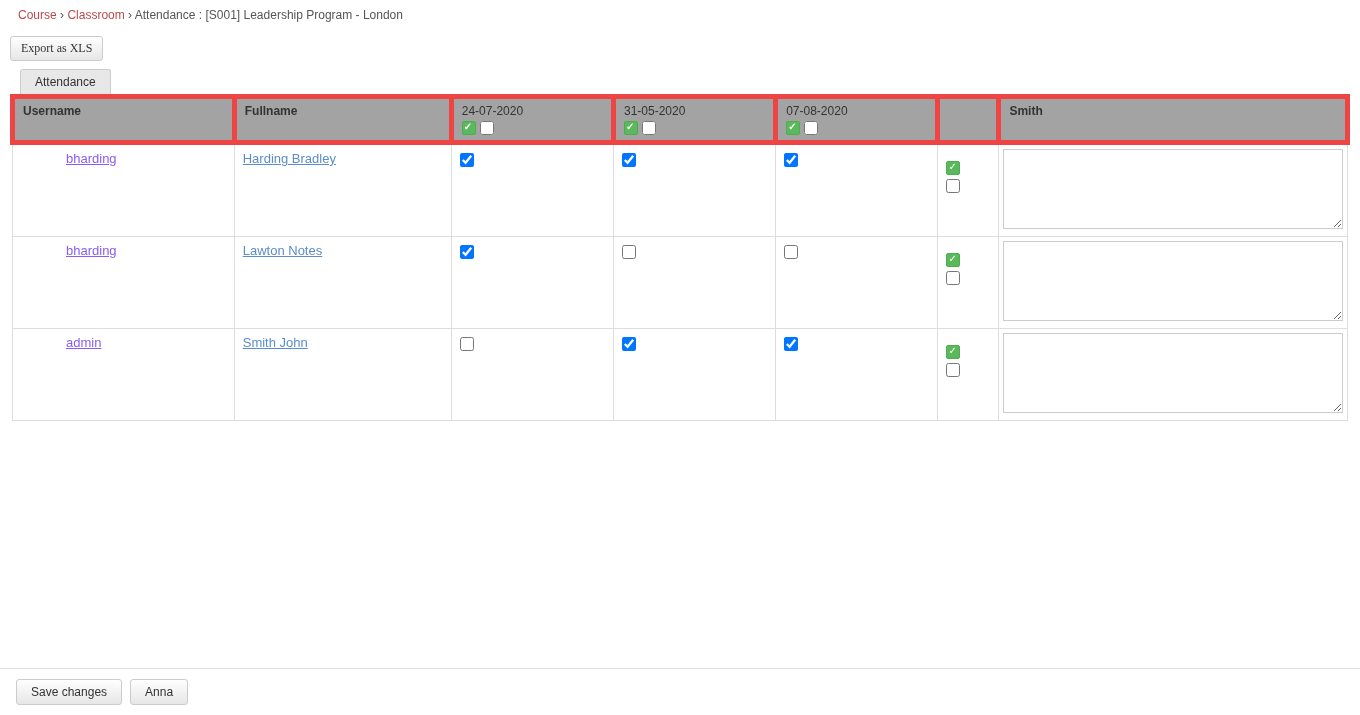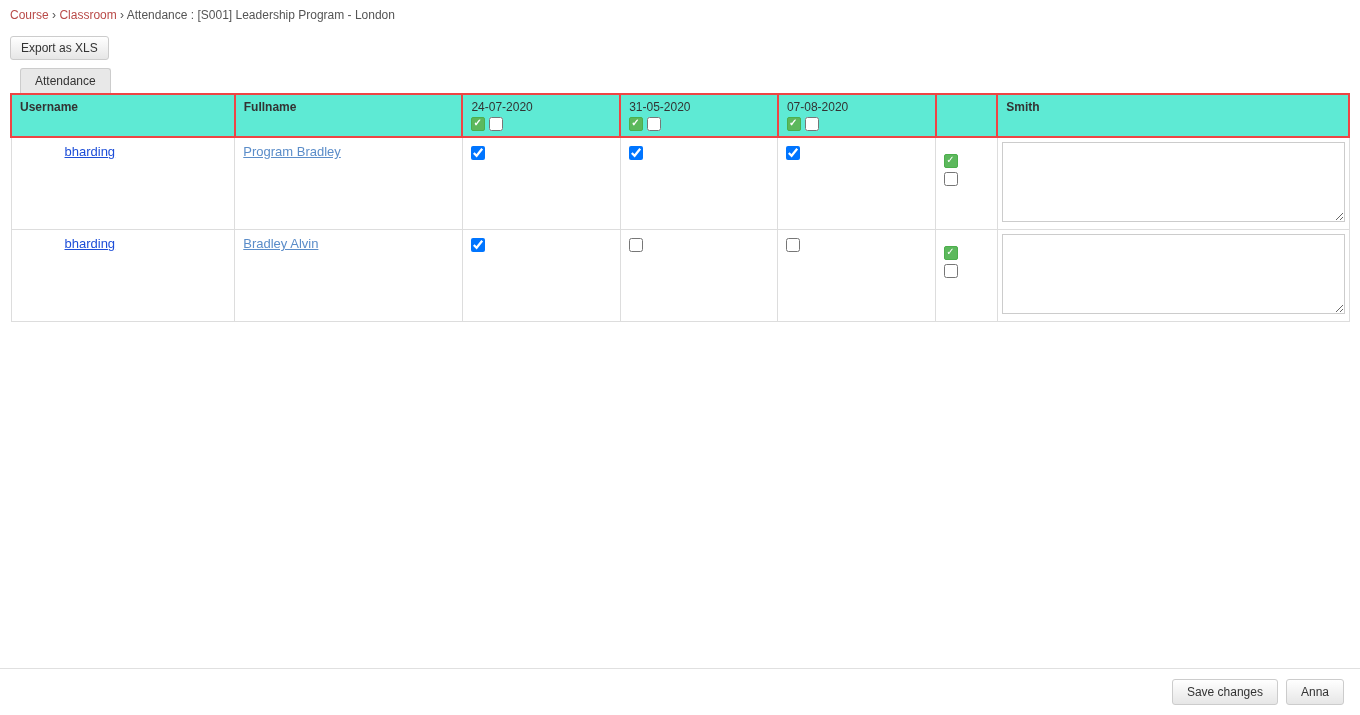--- a/index.html
+++ b/index.html
@@ -1,30 +1,31 @@
 <!DOCTYPE html>
 <html><head>
   <meta charset="utf-8">
   <style>
     * { box-sizing: border-box; margin: 0; padding: 0; }
     body { font-family: Arial, sans-serif; font-size: 13px; color: #333; background: #fff; }
     
-    .breadcrumb { padding: 8px 10px; font-size: 12px; color: #555; }
+    .breadcrumb { padding: 8px 10px; font-size: 12px; color: #555; margin-left: 8px; }
     .breadcrumb a { color: #b94a48; text-decoration: none; }
     .breadcrumb span { color: #555; }
     
     .toolbar { padding: 6px 10px 8px 10px; }
     .export-btn {
       border: 1px solid #ccc;
       background: linear-gradient(to bottom, #fff, #e6e6e6);
       padding: 4px 10px;
       font-size: 12px;
       cursor: pointer;
       border-radius: 3px;
       color: #333;
+      font-family: Liberation Serif, serif;
     }
     
     .attendance-tab {
       background: #e8e8e8;
       border: 1px solid #ccc;
       border-bottom: none;
       display: inline-block;
       padding: 5px 14px;
       font-size: 12px;
       margin-left: 10px;
@@ -33,39 +34,39 @@
     
     .table-container { padding: 0 10px; }
     
     table {
       width: 100%;
       border-collapse: collapse;
       border: 1px solid #ddd;
     }
     
     thead th {
-      background: #5eead4;
-      border: 2px solid #ef4444;
+      background: #a3a3a3;
+      border: 5px solid #ef4444;
       padding: 5px 8px;
       text-align: left;
       font-weight: bold;
       font-size: 12px;
       vertical-align: top;
     }
     
     thead th .date-label { display: block; font-weight: normal; margin-bottom: 3px; }
     thead th .check-icons { display: flex; align-items: center; gap: 4px; }
     
     tbody td {
       border: 1px solid #ddd;
       padding: 6px 8px;
       vertical-align: top;
     }
     
-    .row-user { color: #1d4ed8; padding-left: 45px; }
+    .row-user { color: #8b5cf6; padding-left: 45px; }
     .row-fullname { color: #5b8dc9; }
     
     .checkbox-cell { text-align: left; padding-top: 8px; }
     
     input[type="checkbox"] { width: 14px; height: 14px; cursor: pointer; }
     
     .notes-cell { padding: 4px; }
     textarea {
       width: 100%;
       height: 80px;
@@ -94,21 +95,21 @@
     
     .col4-cell { display: flex; flex-direction: column; gap: 4px; padding-top: 8px; }
     
     .footer-bar {
       position: fixed;
       bottom: 0;
       right: 0;
       left: 0;
       padding: 10px 16px;
       display: flex;
-      justify-content: flex-end;
+      justify-content: flex-start;
       gap: 8px;
       background: #fff;
       border-top: 1px solid #e0e0e0;
     }
     
     .btn-save, .btn-undo {
       border: 1px solid #ccc;
       background: linear-gradient(to bottom, #fff, #e6e6e6);
       padding: 5px 14px;
       font-size: 12px;
@@ -167,46 +168,60 @@
             <input type="checkbox" style="">
           </div>
         </th>
         <th></th>
         <th>Smith</th>
       </tr>
     </thead>
     <tbody id="table-body">
     <tr class="user-row">
           <td><a href="#" class="row-user">bharding</a></td>
-          <td><a href="#" class="row-fullname">Program Bradley</a></td>
+          <td><a href="#" class="row-fullname">Harding Bradley</a></td>
           <td class="checkbox-cell"><input type="checkbox" checked="" style=""></td>
           <td class="checkbox-cell"><input type="checkbox" checked="" style=""></td>
           <td class="checkbox-cell"><input type="checkbox" checked="" style=""></td>
           <td class="checkbox-cell">
             <div class="col4-cell">
               <span class="green-check"></span>
               <input type="checkbox" style="">
             </div>
           </td>
           <td class="notes-cell"><textarea style=""></textarea></td>
         </tr>
         <tr class="user-row">
           <td><a href="#" class="row-user">bharding</a></td>
-          <td><a href="#" class="row-fullname">Bradley Alvin</a></td>
+          <td><a href="#" class="row-fullname">Lawton Notes</a></td>
           <td class="checkbox-cell"><input type="checkbox" checked="" style=""></td>
           <td class="checkbox-cell"><input type="checkbox" style=""></td>
           <td class="checkbox-cell"><input type="checkbox" style=""></td>
           <td class="checkbox-cell">
             <div class="col4-cell">
               <span class="green-check"></span>
               <input type="checkbox" style="">
             </div>
           </td>
           <td class="notes-cell"><textarea style=""></textarea></td>
         </tr>
+        <tr class="user-row">
+          <td><a href="#" class="row-user">admin</a></td>
+          <td><a href="#" class="row-fullname">Smith John</a></td>
+          <td class="checkbox-cell"><input type="checkbox" style=""></td>
+          <td class="checkbox-cell"><input type="checkbox" checked="" style=""></td>
+          <td class="checkbox-cell"><input type="checkbox" checked="" style=""></td>
+          <td class="checkbox-cell">
+            <div class="col4-cell">
+              <span class="green-check"></span>
+              <input type="checkbox" style="">
+            </div>
+          </td>
+          <td class="notes-cell"><textarea style=""></textarea></td>
+        </tr>
       </tbody>
   </table>
 </div>
 
 <div class="footer-bar">
   <button class="btn-save">Save changes</button>
   <button class="btn-undo">Anna</button>
 </div>
 
 </body></html>

